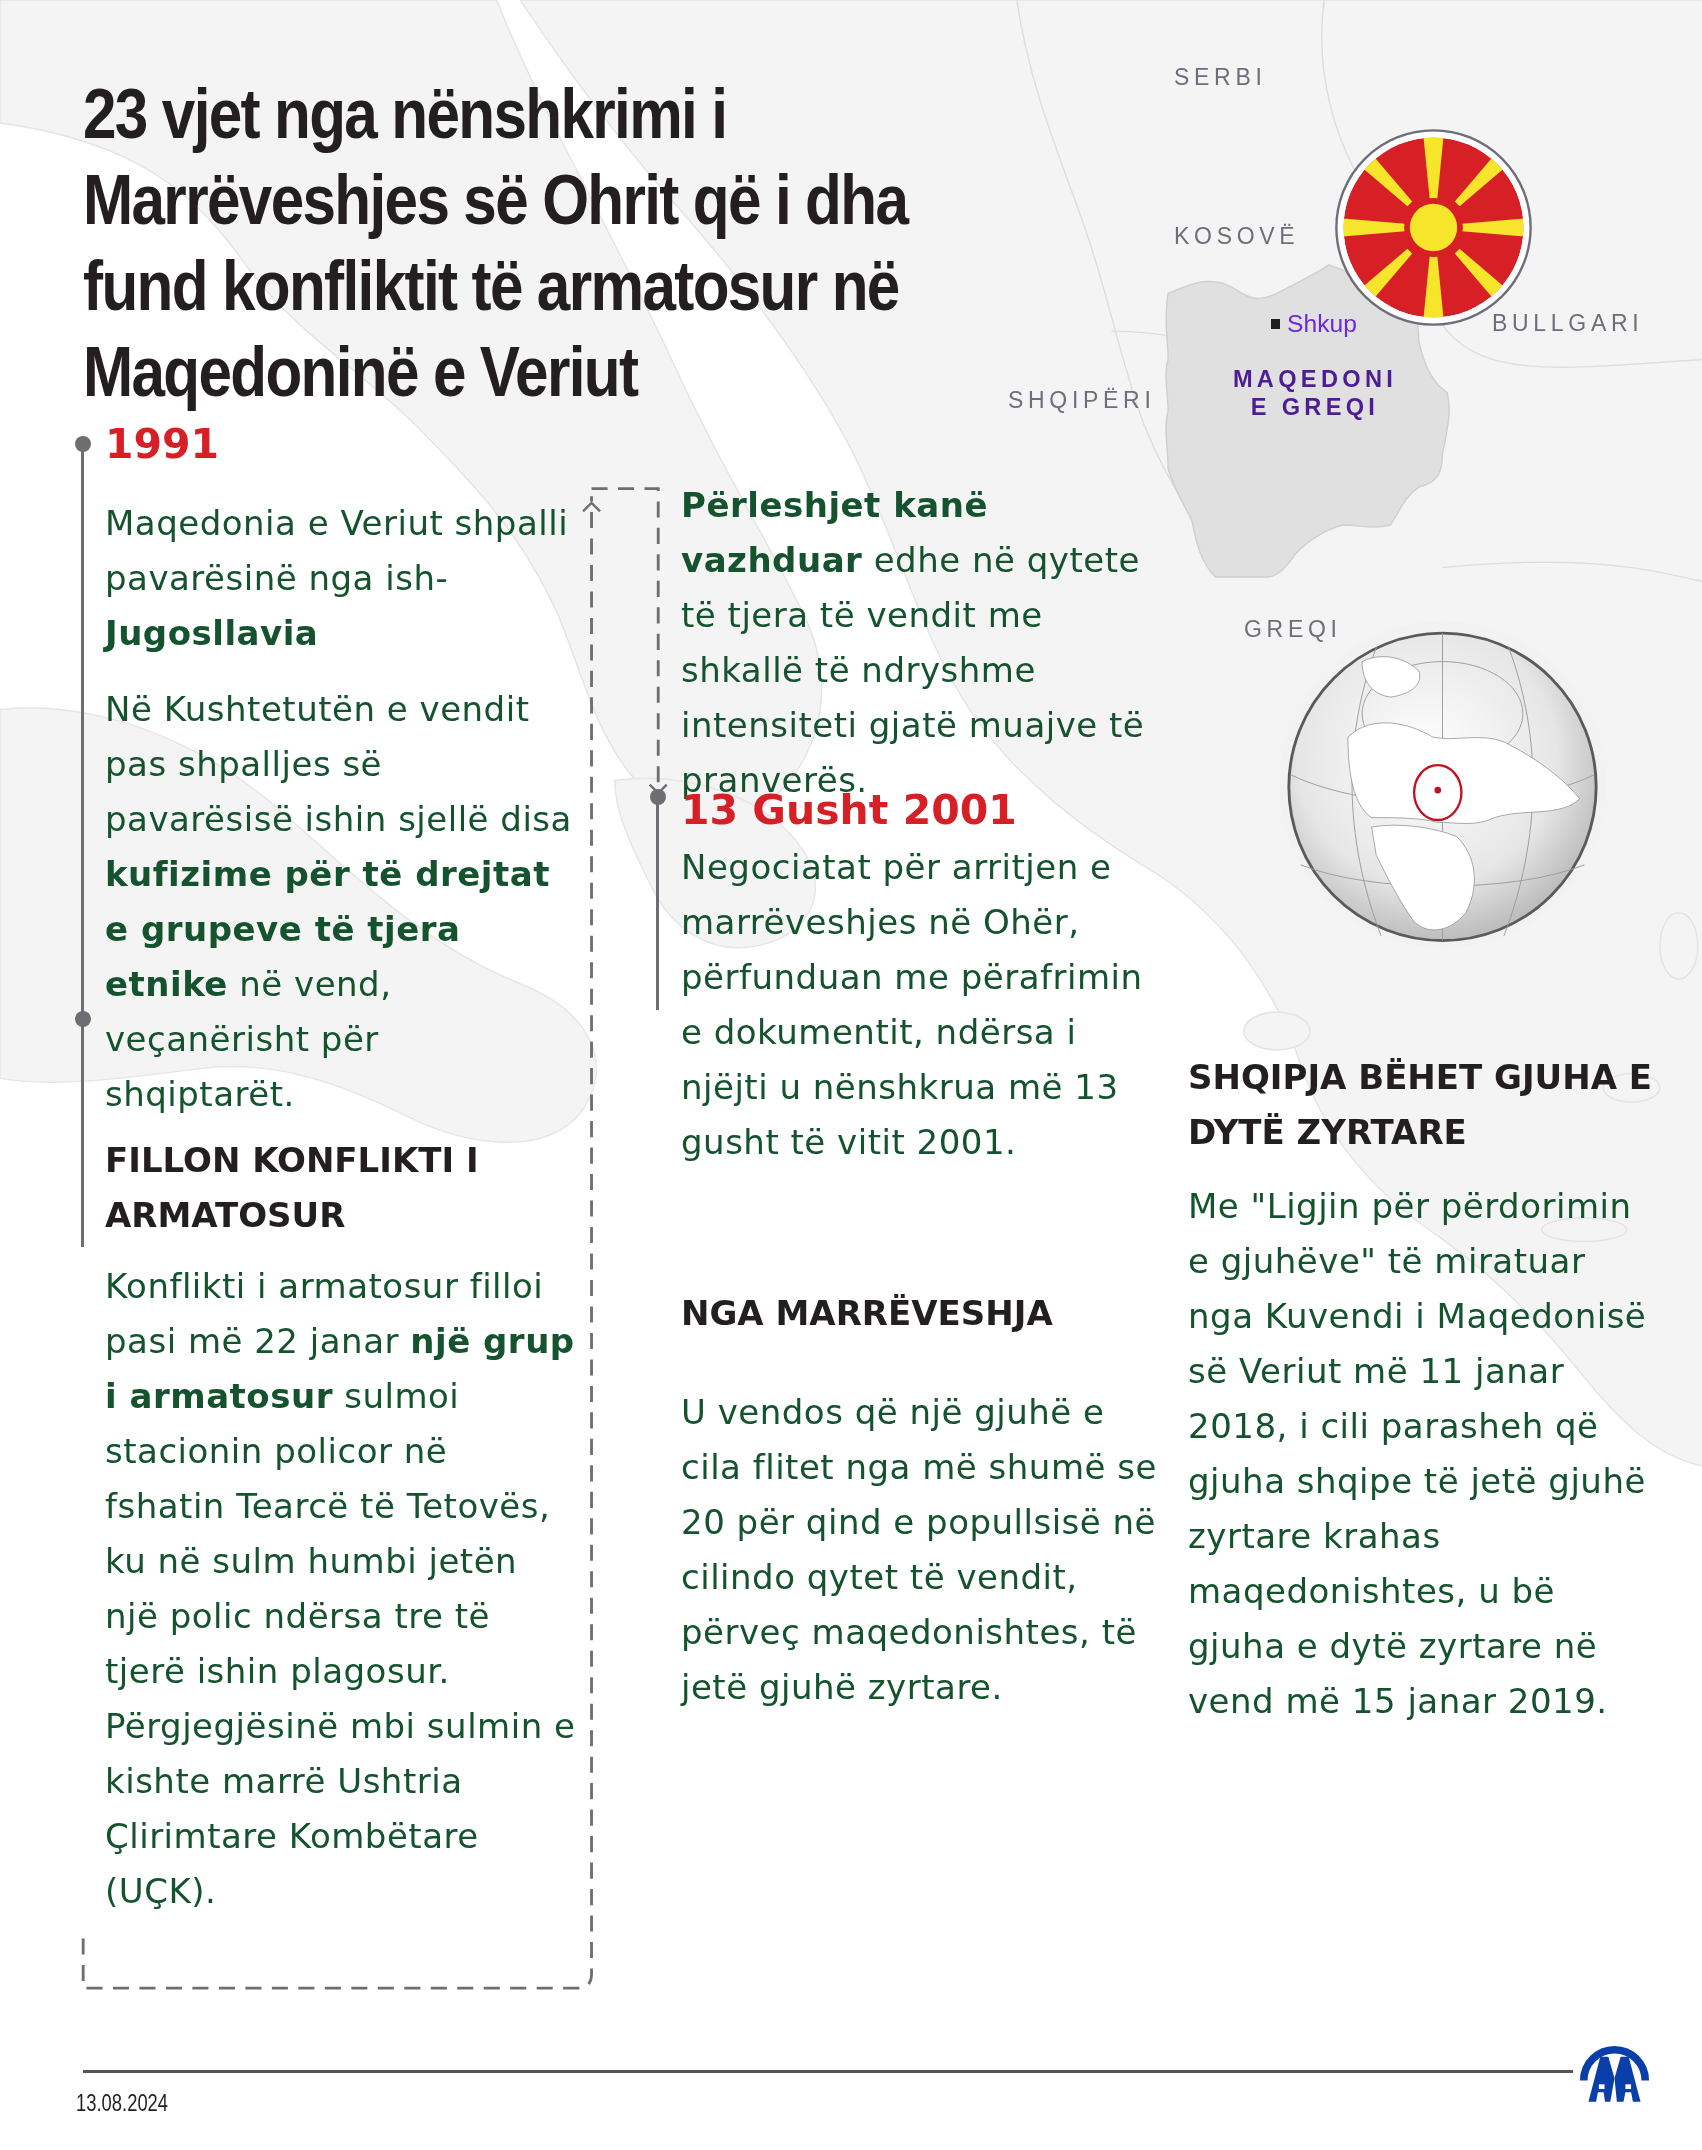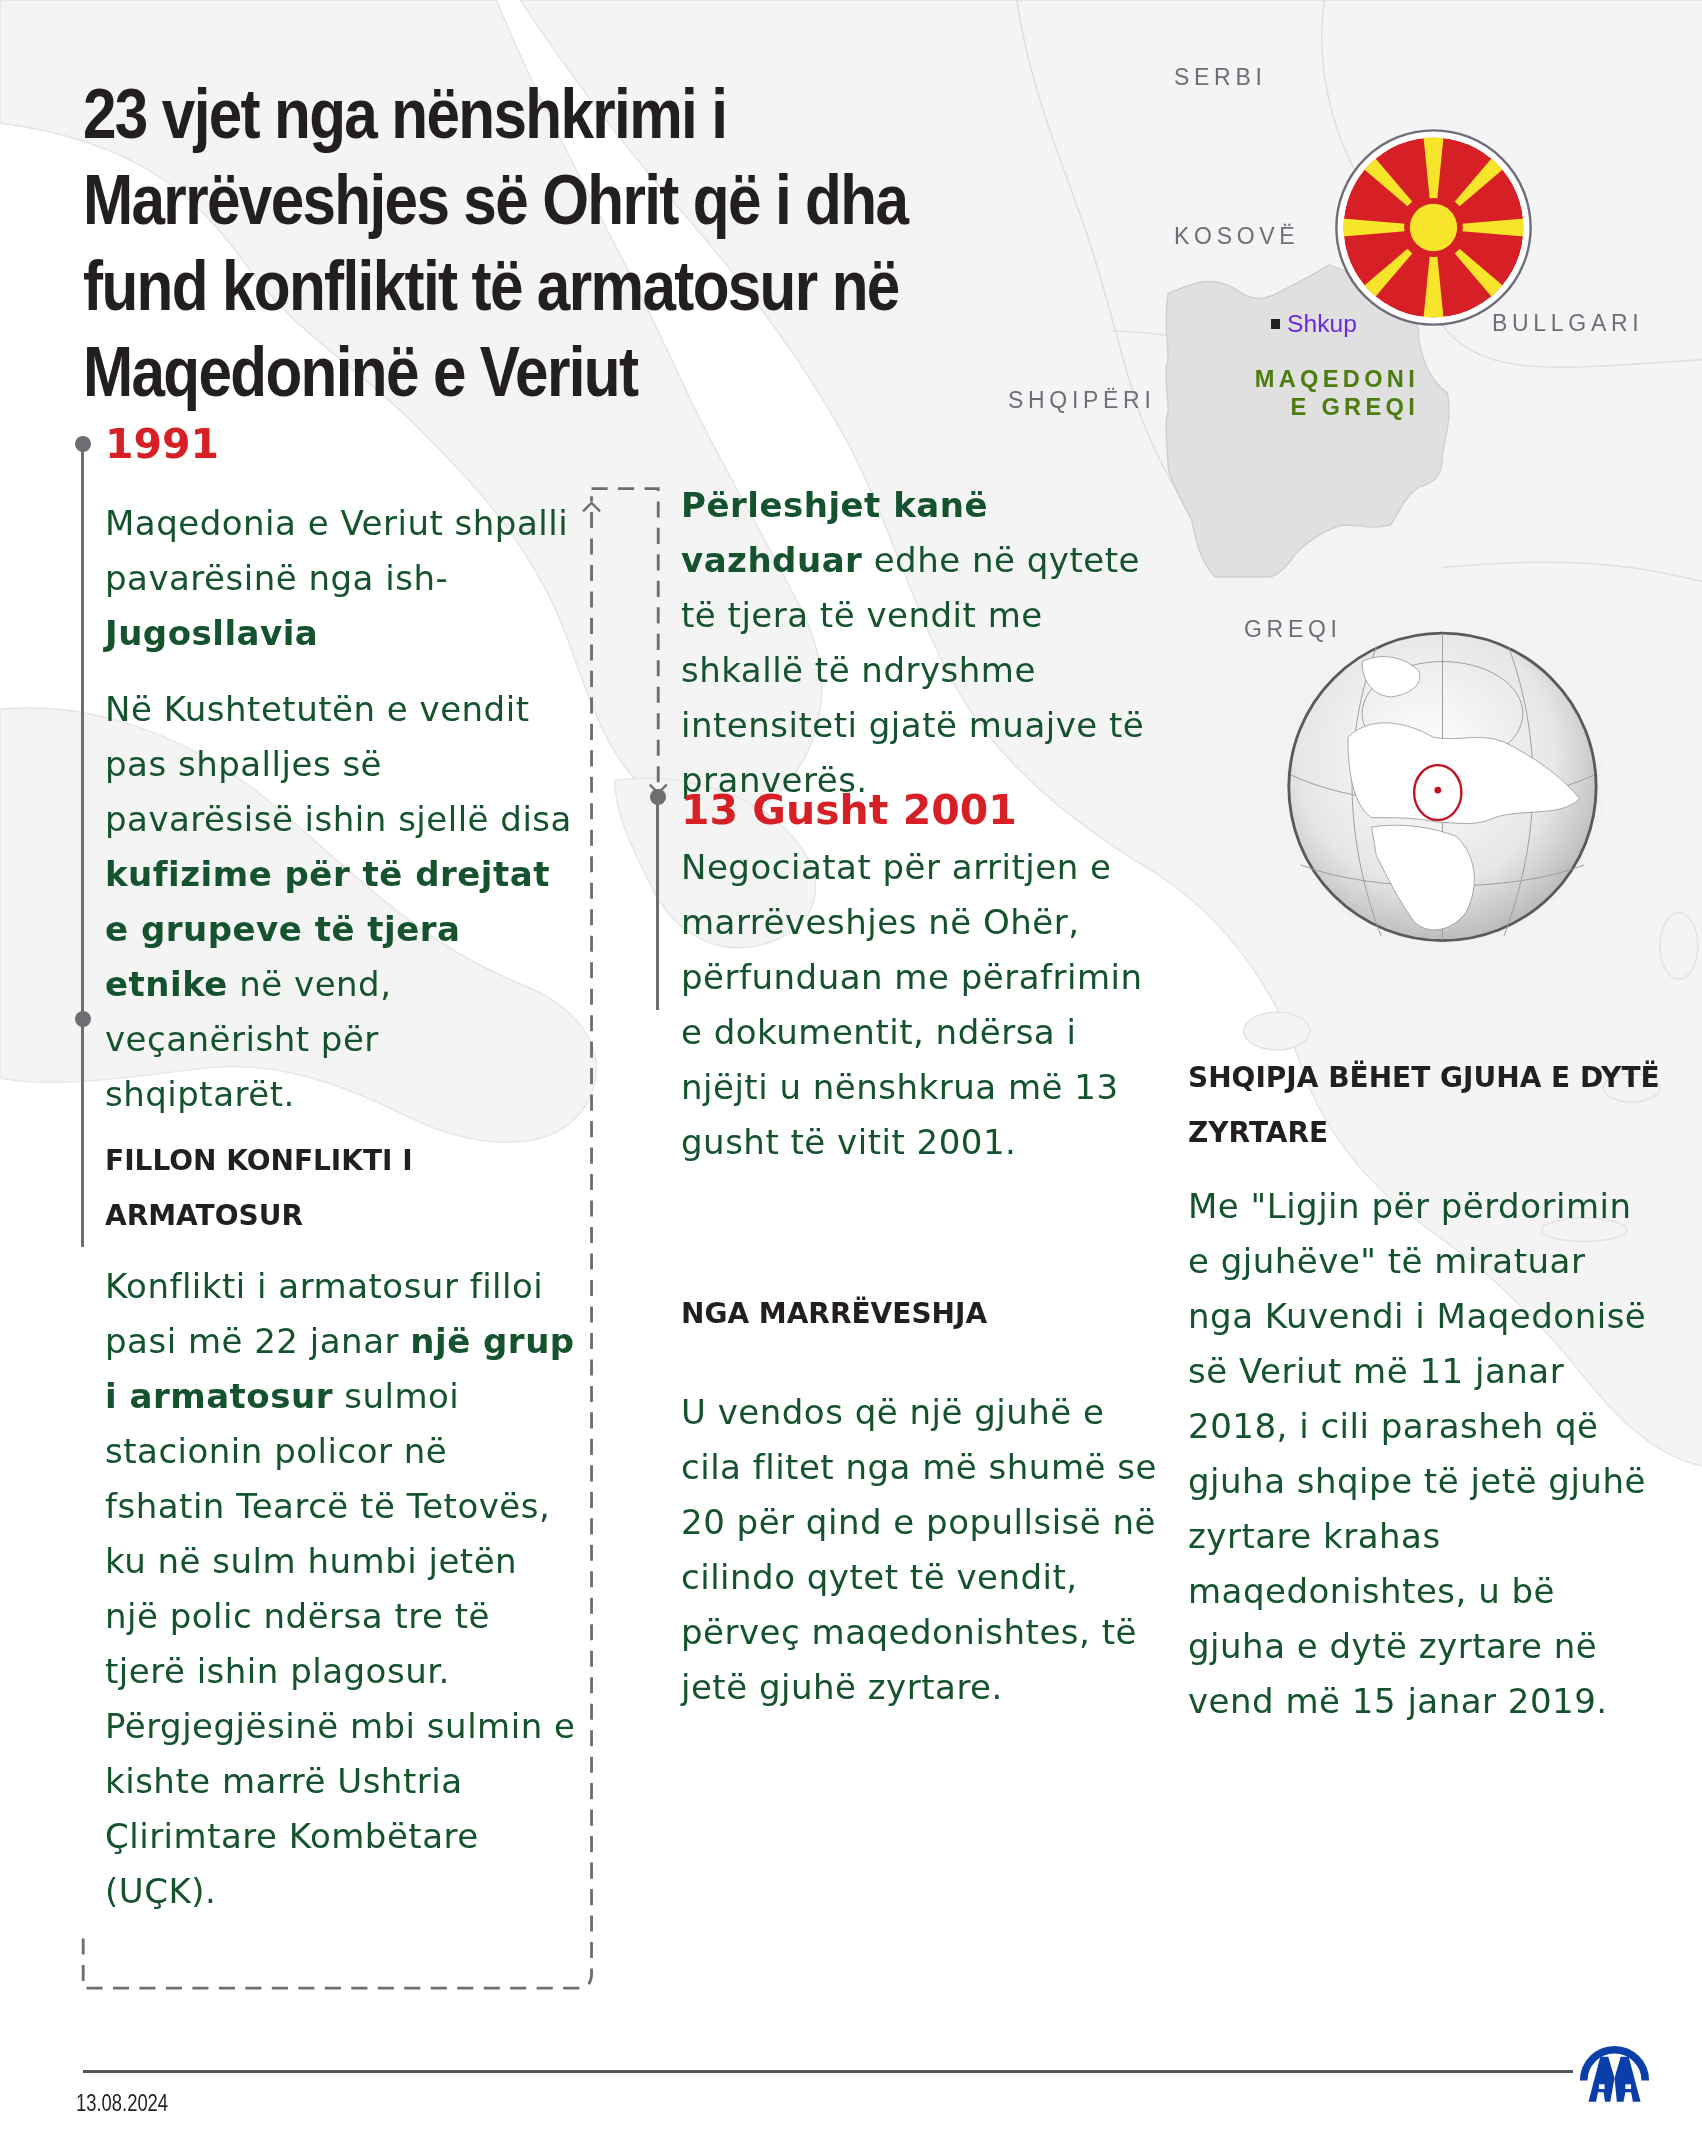--- a/index.html
+++ b/index.html
@@ -2,27 +2,27 @@
 <html style="font-size:7.6px"><head>
 <meta charset="utf-8">
 <style>
   html, body { margin:0; padding:0; }
   body { width:1703px; height:2151px; position:relative; overflow:hidden; background:#ffffff; font-family:"DejaVu Sans","Liberation Sans",sans-serif; color:#231f20; }
   .abs { position:absolute; }
   #bgmap { position:absolute; left:0; top:0; width:1703px; height:2151px; }
   .title { left:83px; top:71px; width:1017px; font-family:"Liberation Sans",sans-serif; font-weight:700; font-size:70px; line-height:86px; letter-spacing:-1.9px; color:#231f20; transform:scaleX(0.86); transform-origin:left top; }
   .title div { white-space:nowrap; }
   .label-country { font-family:"Liberation Sans",sans-serif; font-size:23px; letter-spacing:4.7px; color:#6d6e7a; }
-  .label-mk { font-family:"Liberation Sans",sans-serif; font-weight:700; font-size:23.6px; letter-spacing:4.3px; color:#4d7c0f; text-align:right; line-height:28px; }
+  .label-mk { font-family:"Liberation Sans",sans-serif; font-weight:700; font-size:23.6px; letter-spacing:4.3px; color:#4c1d95; text-align:center; line-height:28px; }
   .city { font-family:"Liberation Sans",sans-serif; font-size:24.6px; color:#6d28d9; display:flex; align-items:center; gap:7.6px; }
   .city .sq { width:8.5px; height:10.4px; background:#231f20; display:inline-block; }
   .date-red { font-family:"DejaVu Sans",sans-serif; font-weight:700; font-size:41px; color:#d71f26; line-height:47px; }
   .body { font-family:"DejaVu Sans",sans-serif; font-size:34px; line-height:55px; color:#14532d; letter-spacing:0.5px; }
   .body b { font-weight:700; }
-  .heading { font-family:"DejaVu Sans",sans-serif; font-weight:700; font-size:28px; line-height:55px; color:#231f20; }
+  .heading { font-family:"DejaVu Sans",sans-serif; font-weight:700; font-size:34px; line-height:55px; color:#231f20; }
   .p { margin:0; }
   .gap { height:21px; }
   .dot { width:16px; height:16px; border-radius:50%; background:#6d6e71; position:absolute; }
   .vline { position:absolute; width:2.8px; background:#6d6e71; }
   .footer-line { left:83px; top:2070px; width:1490px; height:2.8px; background:#555; }
   .footer-date { left:76px; top:2090px; font-family:"Liberation Sans",sans-serif; font-size:23px; color:#231f20; transform:scaleX(0.8); transform-origin:left top; }
 </style>
 </head>
 <body>
 

